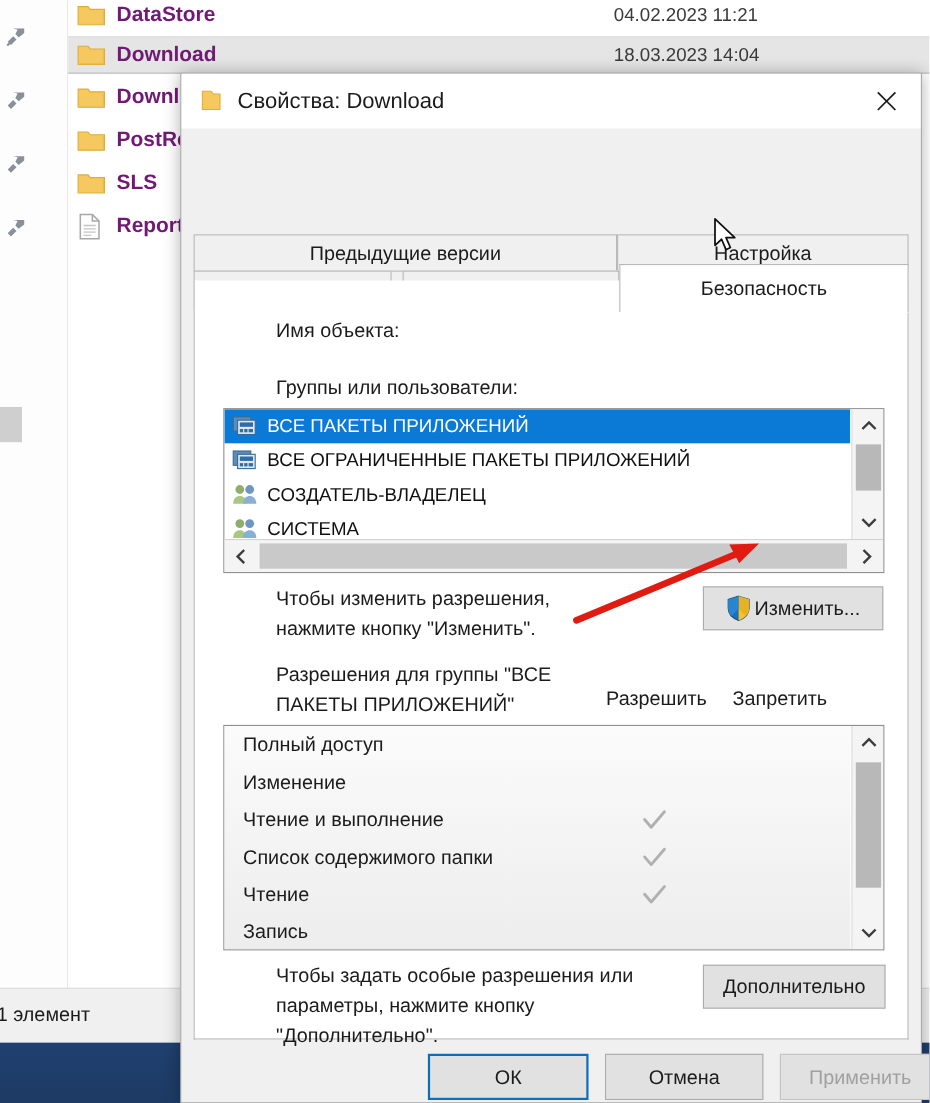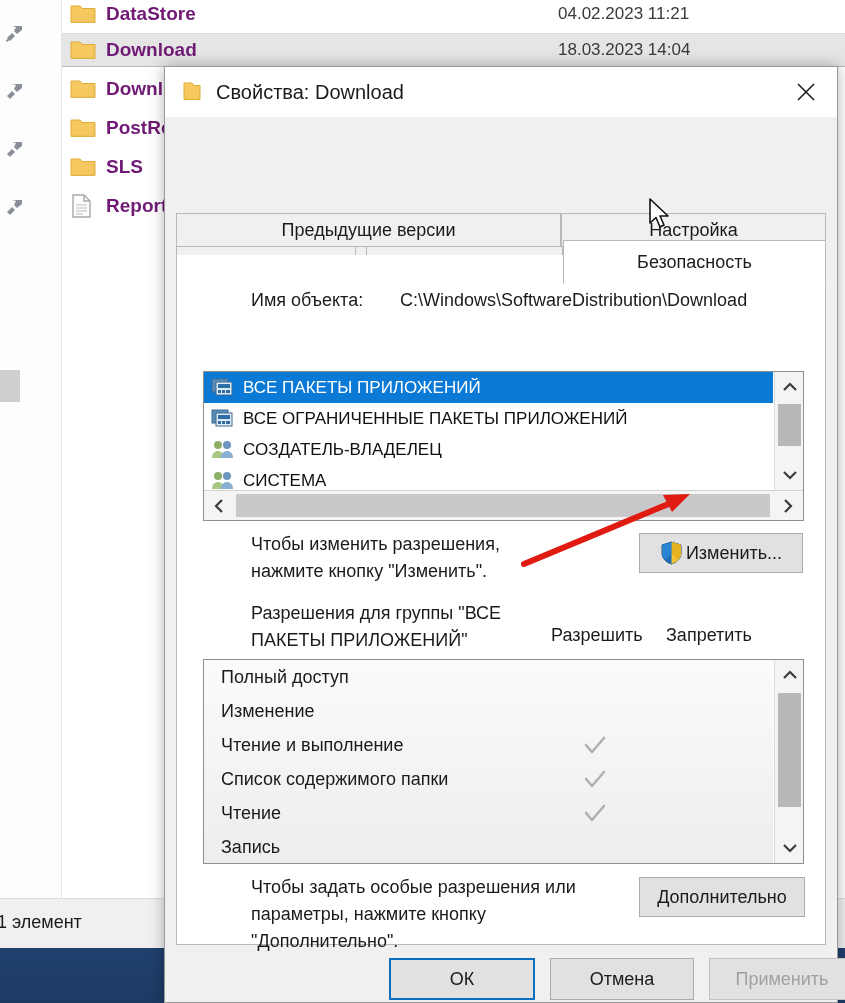--- a/index.html
+++ b/index.html
@@ -410,22 +410,22 @@
           <span>Доступ</span>
         </div>
         <div class="tab row2 active" style="left:387px; width:263px;">
           <span>Безопасность</span>
         </div>
       </div>
 
       <div class="tabpage">
 
         <span class="lbl" style="left:26px; top:35px;">Имя объекта:</span>
-        <span class="lbl" style="left:175px; top:35px;">C:\Windows\SoftwareDistribution\Download</span>
-
+
+        <span class="lbl" style="left:26px; top:87px;">Группы или пользователи:</span>
 
         <div class="listbox" style="left:26px; top:116px; width:601px; height:150px;">
           <div class="lb-items" style="bottom:30px;">
             <div class="lb-row sel">
               <span class="gicon">
                 <svg width="24" height="21" viewBox="0 0 24 21">
                     <rect x="1" y="2" width="16" height="13" fill="#5b8db8" stroke="#3a6a93"></rect>
                     <rect x="5" y="5" width="16" height="13" fill="#dfe9f2" stroke="#3a6a93"></rect>
                     <rect x="7" y="7" width="12" height="4" fill="#2d6da8"></rect>
                     <g fill="#2d6da8">

